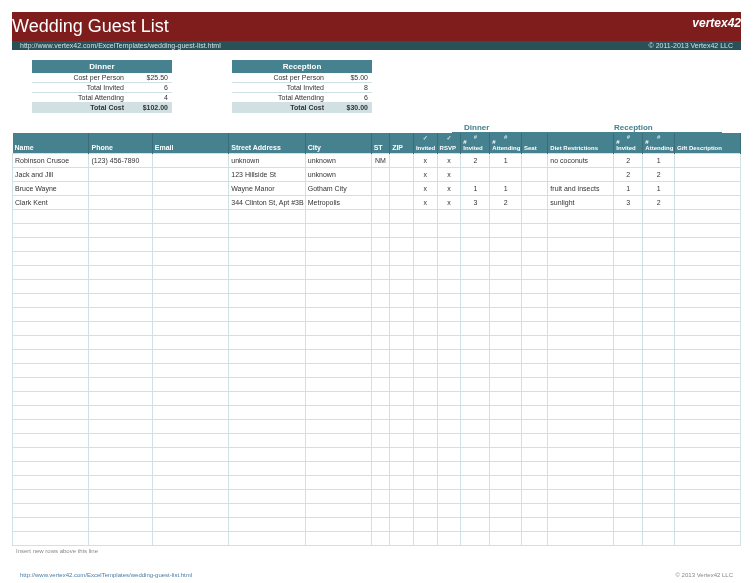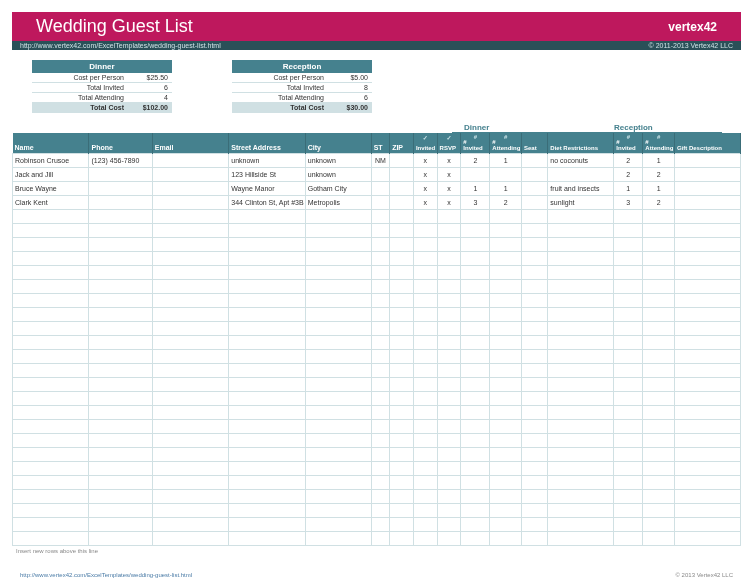--- a/index.html
+++ b/index.html
@@ -1,20 +1,20 @@
 <!DOCTYPE html>
 <html><head>
 <meta charset="utf-8">
 <style>
   * { box-sizing: border-box; margin: 0; padding: 0; }
   body { font-family: Arial, sans-serif; font-size: 8px; background: #fff; padding: 12px; width: 753px; }
   
-  .header-bar { background: #be185d; color: #fff; display: flex; justify-content: space-between; align-items: center; padding: 4px 24px; }
+  .header-bar { background: #7f1d1d; color: #fff; display: flex; justify-content: space-between; padding: 4px 0; }
   .header-title { font-size: 18px; font-weight: 300; }
-  .header-logo { font-size: 12px; font-weight: bold; }
+  .header-logo { font-size: 12px; font-weight: bold; font-style: italic; }
   
   .sub-header { background: #2a5058; color: #cfe2e5; display: flex; justify-content: space-between; padding: 1px 8px; font-size: 7px; }
   .sub-header a { color: #cfe2e5; text-decoration: none; }
   
   .summary-row { display: flex; gap: 60px; margin: 10px 0 10px 20px; }
   .summary-box { width: 140px; }
   .summary-title { background: #45818e; color: #fff; text-align: center; padding: 2px; font-size: 8px; font-weight: bold; }
   .summary-line { display: flex; justify-content: space-between; border-bottom: 1px solid #d0e0e3; padding: 1px 4px; font-size: 7px; color: #333; }
   .summary-line.total { background: #d0e0e3; font-weight: bold; }
   .summary-label { text-align: right; flex: 1; padding-right: 6px; }

